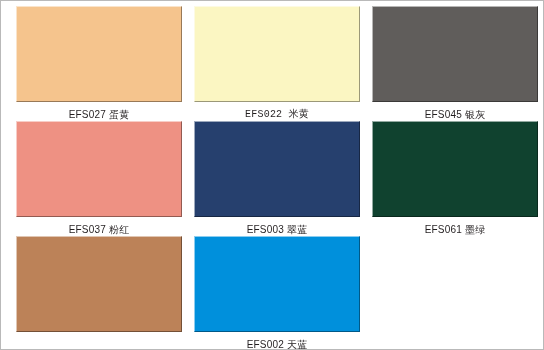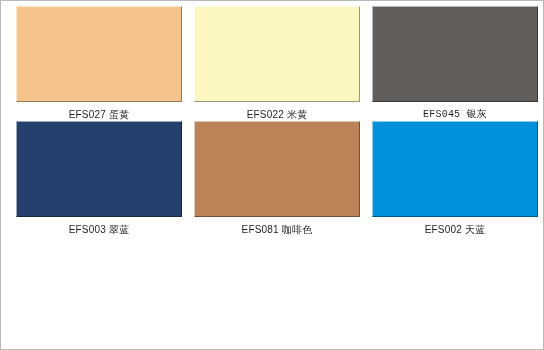--- a/index.html
+++ b/index.html
@@ -69,39 +69,46 @@
 <div id="page-frame" style="background: rgb(255, 255, 255); border-color: rgb(185, 185, 185);">
   <div class="swatch-grid">
 
     <div class="swatch-cell">
       <div class="swatch-chip" style="background-color: rgb(245, 196, 141);"></div>
       <div class="swatch-label" style="color: rgb(35, 31, 32);">EFS027 蛋黄</div>
     </div>
 
     <div class="swatch-cell">
       <div class="swatch-chip" style="background-color: rgb(251, 246, 194);"></div>
-      <div class="swatch-label" style="color: rgb(35, 31, 32);">EFS022 米黄</div>
+      <div class="swatch-label" style="color: rgb(35, 31, 32); font-family: Liberation Mono, monospace;">EFS022 米黄</div>
     </div>
 
     <div class="swatch-cell">
       <div class="swatch-chip" style="background-color: rgb(96, 93, 91);"></div>
-      <div class="swatch-label" style="color: rgb(35, 31, 32); font-family: Liberation Mono, monospace;">EFS045 银灰</div>
+      <div class="swatch-label" style="color: rgb(35, 31, 32);">EFS045 银灰</div>
     </div>
 
 
+    <div class="swatch-cell">
+      <div class="swatch-chip" style="background-color: rgb(238, 145, 131);"></div>
+      <div class="swatch-label" style="color: rgb(35, 31, 32);">EFS037 粉红</div>
+    </div>
 
     <div class="swatch-cell">
       <div class="swatch-chip" style="background-color: rgb(38, 64, 110);"></div>
       <div class="swatch-label" style="color: rgb(35, 31, 32); text-align: right;">EFS003 翠蓝</div>
     </div>
 
+    <div class="swatch-cell">
+      <div class="swatch-chip" style="background-color: rgb(16, 66, 47);"></div>
+      <div class="swatch-label" style="color: rgb(35, 31, 32);">EFS061 墨绿</div>
+    </div>
 
     <div class="swatch-cell">
       <div class="swatch-chip" style="background-color: rgb(188, 130, 88);"></div>
-      <div class="swatch-label" style="color: rgb(35, 31, 32);">EFS081 咖啡色</div>
     </div>
 
     <div class="swatch-cell">
       <div class="swatch-chip" style="background-color: rgb(0, 144, 220);"></div>
       <div class="swatch-label" style="color: rgb(35, 31, 32); text-align: right;">EFS002 天蓝</div>
     </div>
 
   </div>
 </div>
 

